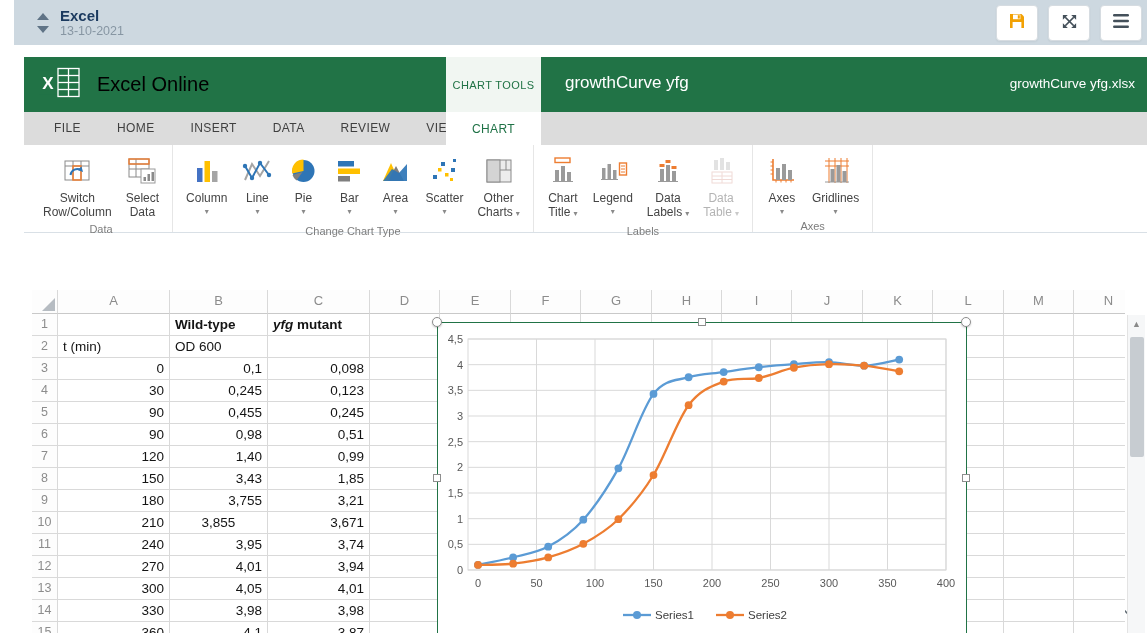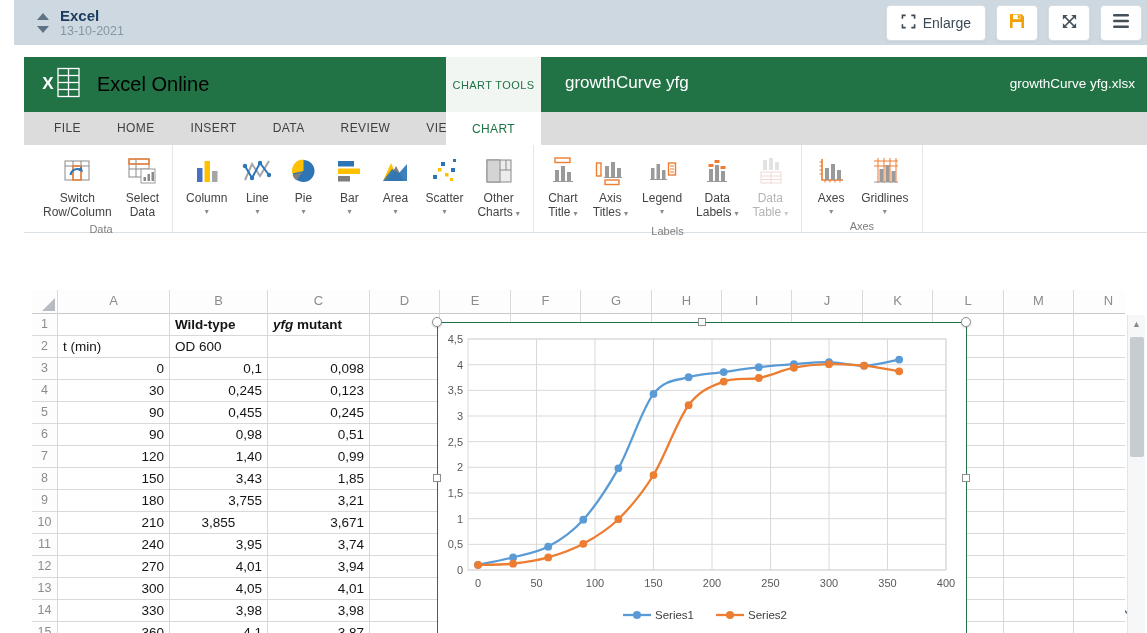--- a/index.html
+++ b/index.html
@@ -111,33 +111,20 @@
       <svg viewBox="0 0 14 22" width="14" height="22">
           <path d="M7 1 L13 8 H1 Z" fill="#5f7386"></path>
           <path d="M7 21 L1 14 H13 Z" fill="#5f7386"></path>
         </svg>
     </div>
     <div class="win-titles">
       <div class="win-title">Excel</div>
       <div class="win-date">13-10-2021</div>
     </div>
     <div class="top-btns">
-      <div class="tbtn enlarge">
-        <span>
-          <svg viewBox="0 0 16 16" width="15" height="15">
-              <g fill="none" stroke="#3b4a56" stroke-width="1.7">
-                <path d="M1.5 5 V1.5 H5"></path>
-                <path d="M11 1.5 H14.5 V5"></path>
-                <path d="M14.5 11 V14.5 H11"></path>
-                <path d="M5 14.5 H1.5 V11"></path>
-              </g>
-            </svg>
-        </span>
-        <span>Enlarge</span>
-      </div>
       <div class="tbtn sq">
         <span>
           <svg viewBox="0 0 18 18" width="18" height="18">
               <path d="M2 2 H13.5 L16 4.5 V16 H2 Z" fill="#f2a104"></path>
               <rect x="5" y="2.6" width="7.4" height="4.6" fill="#fff"></rect>
               <rect x="9.8" y="3.2" width="2" height="3.4" fill="#f2a104"></rect>
               <rect x="4.6" y="10" width="8.8" height="6" fill="#fff"></rect>
             </svg>
         </span>
       </div>
@@ -325,51 +312,37 @@
               <svg viewBox="0 0 30 30" width="30" height="30">
                 <rect x="3" y="4" width="24" height="22" fill="#ececec" stroke="#8a8a8a"></rect>
                 <rect x="3" y="4" width="13" height="22" fill="#d4d4d4" stroke="#8a8a8a"></rect>
                 <line x1="16" y1="14" x2="27" y2="14" stroke="#8a8a8a"></line>
                 <line x1="22" y1="4" x2="22" y2="14" stroke="#8a8a8a"></line>
               </svg>
             </div>
             <div class="rlabel"><span>Other</span><br><span>Charts</span><span class="caret-inline">▾</span></div>
           </div>
         </div>
+        <div class="rglabel">Change Chart Type</div>
       </div>
       <div class="rgroup">
         <div class="rbuttons">
           <div class="rbtn">
             <div class="ricon">
               <svg viewBox="0 0 30 30" width="30" height="30">
                 <rect x="7" y="2" width="15" height="4.5" fill="none" stroke="#ed7d31" stroke-width="1.4"></rect>
                 <g fill="#9a9a9a">
                   <rect x="7" y="14" width="4" height="11"></rect>
                   <rect x="13" y="10" width="4" height="15"></rect>
                   <rect x="19" y="16" width="4" height="9"></rect>
                 </g>
                 <line x1="5" y1="25.5" x2="25" y2="25.5" stroke="#9a9a9a"></line>
               </svg>
             </div>
             <div class="rlabel"><span>Chart</span><br><span>Title</span><span class="caret-inline">▾</span></div>
-          </div>
-          <div class="rbtn">
-            <div class="ricon">
-              <svg viewBox="0 0 30 30" width="30" height="30">
-                <rect x="1.5" y="7" width="4.5" height="13" fill="none" stroke="#ed7d31" stroke-width="1.4"></rect>
-                <rect x="10" y="24" width="14" height="4.5" fill="none" stroke="#ed7d31" stroke-width="1.4"></rect>
-                <g fill="#9a9a9a">
-                  <rect x="10" y="10" width="4" height="11"></rect>
-                  <rect x="16" y="6" width="4" height="15"></rect>
-                  <rect x="22" y="12" width="4" height="9"></rect>
-                </g>
-                <line x1="9" y1="21.5" x2="27" y2="21.5" stroke="#9a9a9a"></line>
-              </svg>
-            </div>
-            <div class="rlabel"><span>Axis</span><br><span>Titles</span><span class="caret-inline">▾</span></div>
           </div>
           <div class="rbtn">
             <div class="ricon">
               <svg viewBox="0 0 30 30" width="30" height="30">
                 <g fill="#9a9a9a">
                   <rect x="4" y="12" width="3.5" height="11"></rect>
                   <rect x="9.5" y="8" width="3.5" height="15"></rect>
                   <rect x="15" y="14" width="3.5" height="9"></rect>
                 </g>
                 <line x1="3" y1="23.5" x2="20" y2="23.5" stroke="#9a9a9a"></line>

